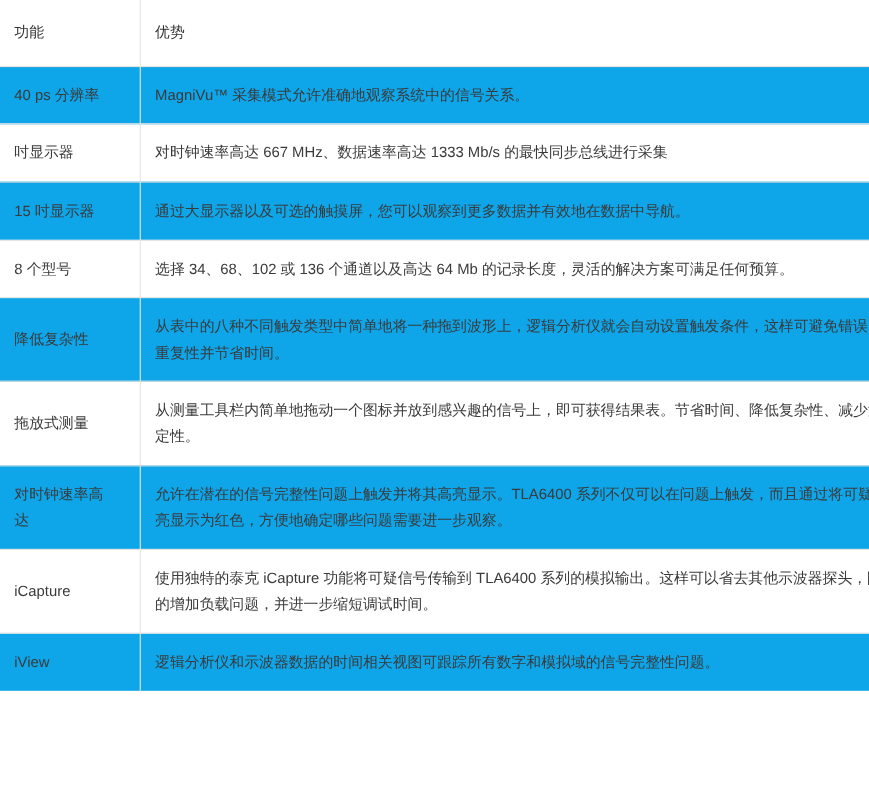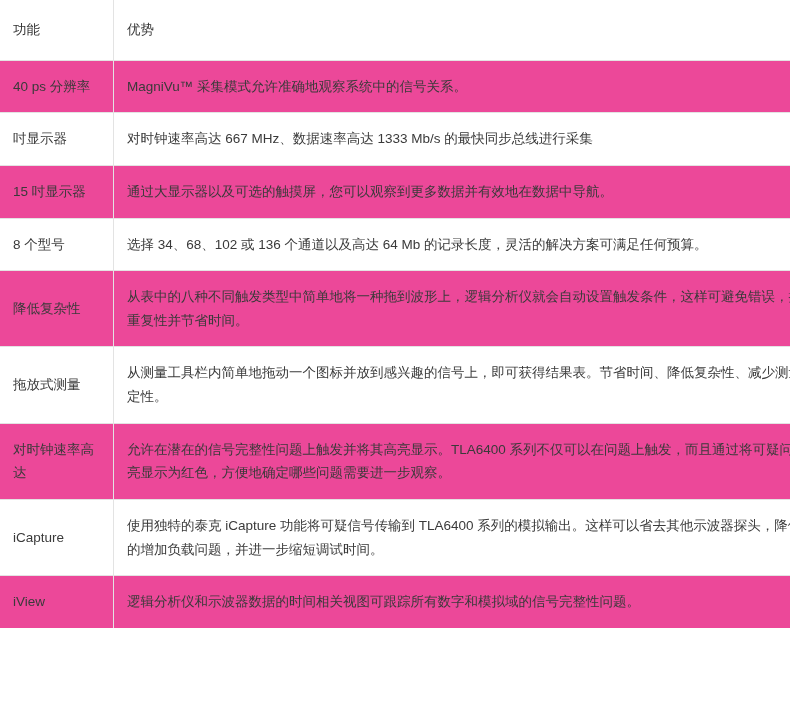--- a/index.html
+++ b/index.html
@@ -15,21 +15,21 @@
     overflow: hidden;
   }
   .feature-table {
     width: 790px;
     border-collapse: collapse;
     table-layout: fixed;
   }
   .feature-table td {
     border-top: 1px solid #e3e3e3;
     border-bottom: 1px solid #e3e3e3;
-    padding: 14px 12px 14px 13px;
+    padding: 14px 26px 14px 13px;
     vertical-align: middle;
     font-size: 13.5px;
     line-height: 1.75;
     color: #3a3a3a;
   }
   .feature-table tr:first-child td {
     border-top: none;
   }
   .feature-table tr:last-child td {
     border-bottom: none;
@@ -40,21 +40,21 @@
   }
   .col-benefit {
     width: 702px;
   }
   .head-row td {
     padding-top: 18px;
     padding-bottom: 18px;
     color: #333333;
   }
   .row-alt td {
-    background: #ec4899;
+    background: #0ea5e9;
   }
   .cell-text {
     display: block;
   }
 </style>
 </head>
 <body>
 
 <table class="feature-table">
   <tbody>

